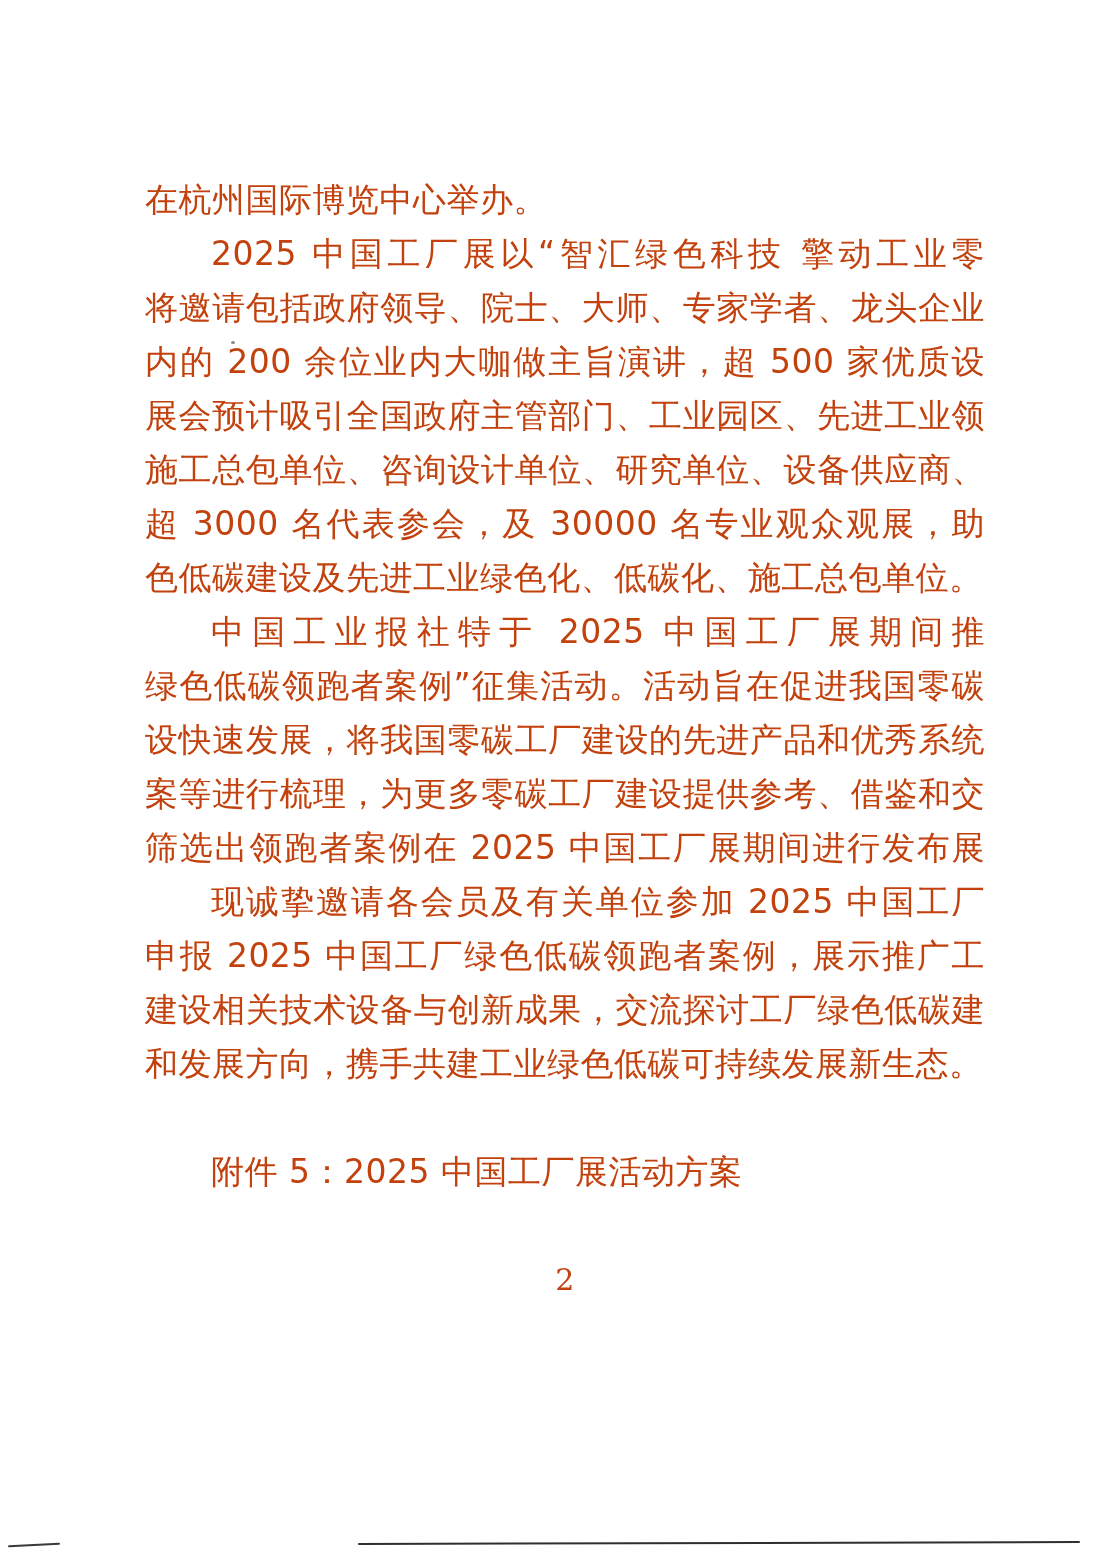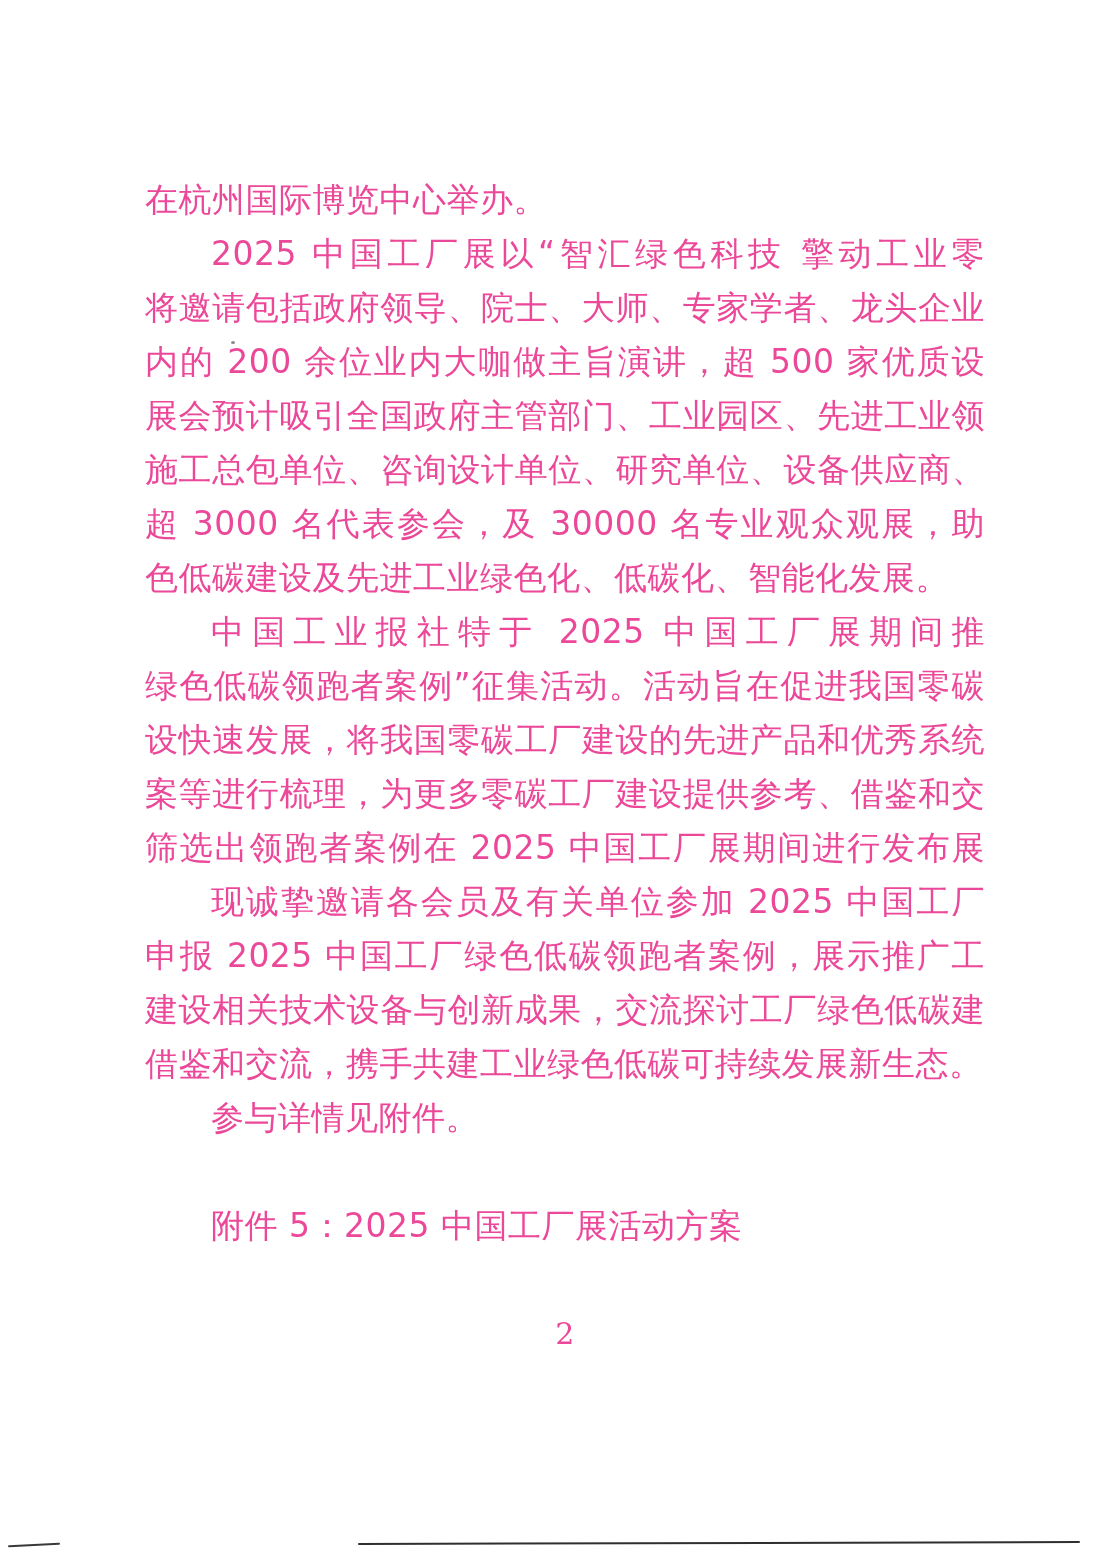--- a/index.html
+++ b/index.html
@@ -4,21 +4,21 @@
 <style>
   html, body { margin: 0; padding: 0; background: #e8e8e8; }
   .page {
     position: relative;
     width: 1101px;
     height: 1557px;
     background: #ffffff;
     margin: 0 auto;
     overflow: hidden;
     font-family: "DejaVu Sans", sans-serif;
-    color: #ec4899;
+    color: #c2410c;
   }
   .text-column {
     position: absolute;
     left: 145px;
     top: 173px;
     width: 840px;
   }
   .line {
     height: 54px;
     line-height: 54px;
@@ -77,31 +77,30 @@
 <div class="page">
 
   <div class="text-column">
     <div class="line">在杭州国际博览中心举办。</div>
     <div class="line indent justify">2025 中国工厂展以“智汇绿色科技 擎动工业零碳”为主题，</div>
     <div class="line justify">将邀请包括政府领导、院士、大师、专家学者、龙头企业代表在</div>
     <div class="line justify">内的 200 余位业内大咖做主旨演讲，超 500 家优质设备商参展。</div>
     <div class="line justify">展会预计吸引全国政府主管部门、工业园区、先进工业领域业主、</div>
     <div class="line justify">施工总包单位、咨询设计单位、研究单位、设备供应商、媒体等</div>
     <div class="line justify">超 3000 名代表参会，及 30000 名专业观众观展，助力我国工厂绿</div>
-    <div class="line">色低碳建设及先进工业绿色化、低碳化、智能化发展。</div>
+    <div class="line">色低碳建设及先进工业绿色化、低碳化、施工总包单位。</div>
     <div class="line indent justify">中国工业报社特于 2025 中国工厂展期间推出“2025 中国工厂</div>
     <div class="line justify">绿色低碳领跑者案例”征集活动。活动旨在促进我国零碳工厂建</div>
     <div class="line justify">设快速发展，将我国零碳工厂建设的先进产品和优秀系统解决方</div>
     <div class="line justify">案等进行梳理，为更多零碳工厂建设提供参考、借鉴和交流。并</div>
     <div class="line justify">筛选出领跑者案例在 2025 中国工厂展期间进行发布展示，同时通</div>
     <div class="line indent justify">现诚挚邀请各会员及有关单位参加 2025 中国工厂展，并积极</div>
     <div class="line justify">申报 2025 中国工厂绿色低碳领跑者案例，展示推广工厂绿色低碳</div>
     <div class="line justify">建设相关技术设备与创新成果，交流探讨工厂绿色低碳建设理念</div>
-    <div class="line">借鉴和交流，携手共建工业绿色低碳可持续发展新生态。</div>
-    <div class="line indent">参与详情见附件。</div>
+    <div class="line">和发展方向，携手共建工业绿色低碳可持续发展新生态。</div>
     <div class="line spacer"></div>
     <div class="line indent">附件 5：2025 中国工厂展活动方案</div>
     <div class="line spacer"></div>
     <div class="line pagenum">2</div>
   </div>
 
   <div class="speck"></div>
   <div class="scan-line-main"></div>
   <div class="scan-line-dash"></div>
 

